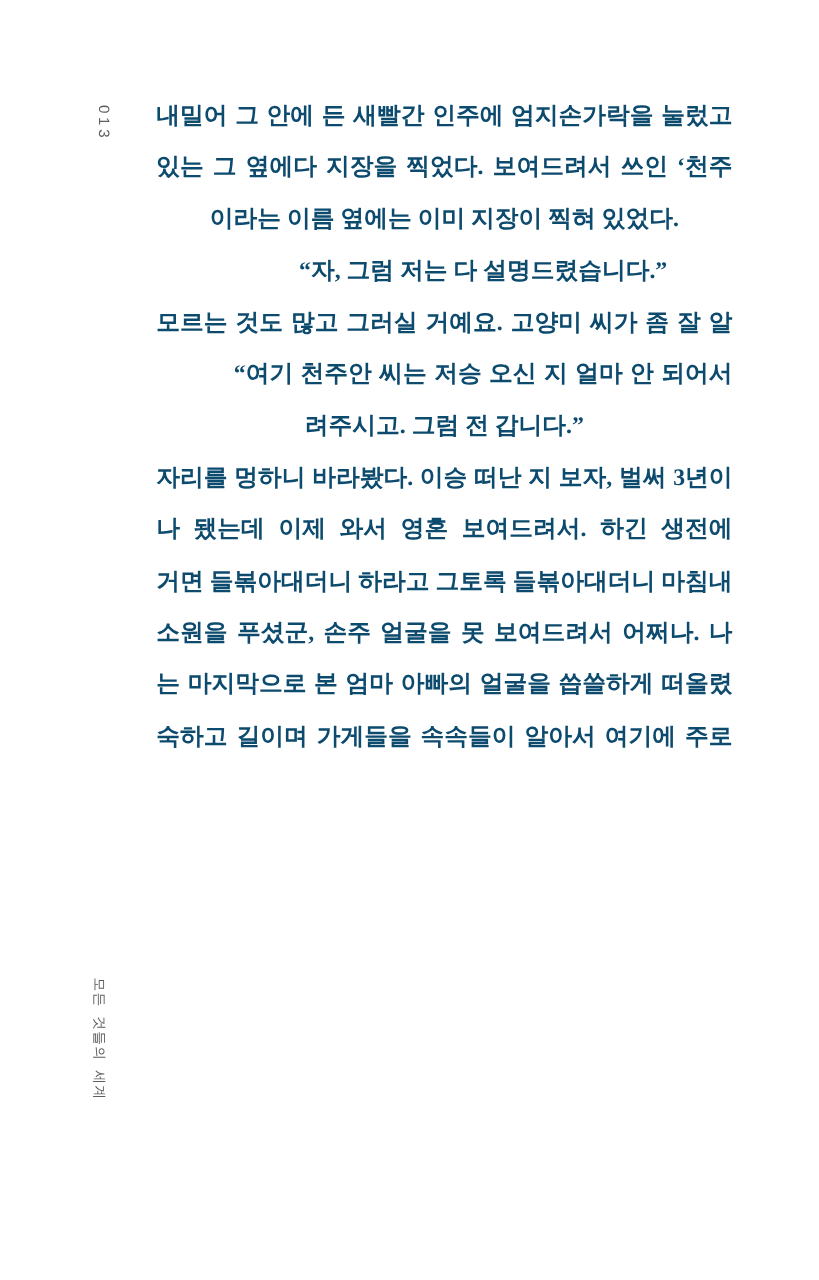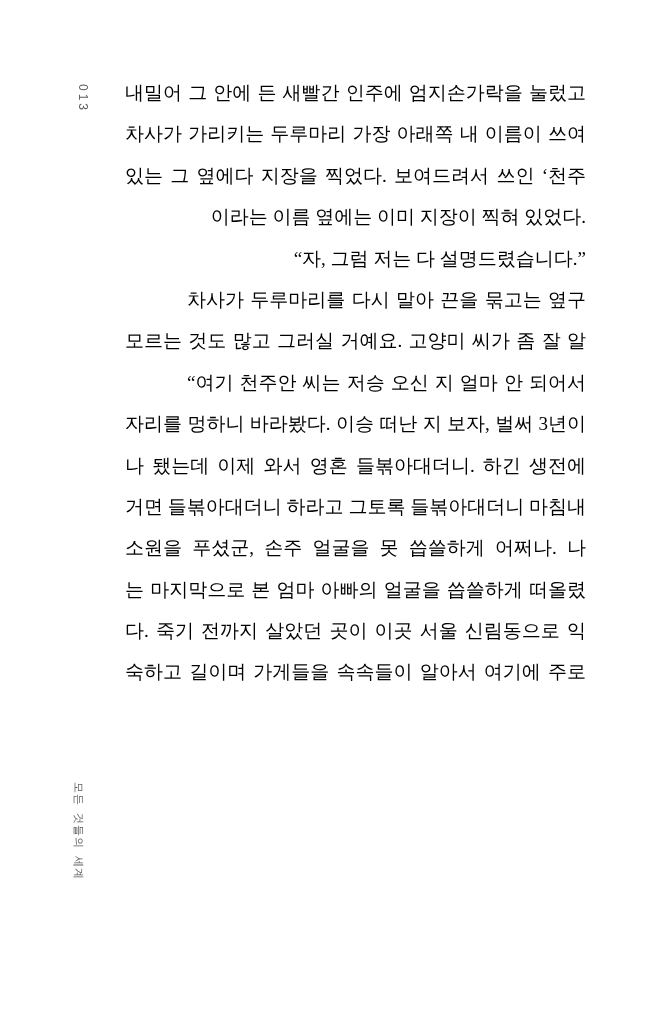--- a/index.html
+++ b/index.html
@@ -49,50 +49,48 @@
     left: 125px;
     top: 72px;
     width: 461px;
     font-size: 19px;
     line-height: 41.4px;
     color: #383838;
   }
   .line {
     height: 41.4px;
     overflow: hidden;
-    text-align: right;
+    text-align: center;
     white-space: nowrap;
   }
   .line.just {
     white-space: normal;
     text-align: justify;
     text-align-last: justify;
   }
   .line.indent {
     padding-left: 62px;
   }
 </style>
 </head>
 <body>
 
 <div class="page" style="background: rgb(255, 255, 255);">
   <div class="page-number" style="color: rgb(94, 94, 94);">013</div>
 
-  <div class="text-block" style="color: #000000;">
+  <div class="text-block" style="color: #0c4a6e; font-weight: bold;">
       <div class="line just">내밀어 그 안에 든 새빨간 인주에 엄지손가락을 눌렀고</div>
-      <div class="line just">차사가 가리키는 두루마리 가장 아래쪽 내 이름이 쓰여</div>
       <div class="line just">있는 그 옆에다 지장을 찍었다. 보여드려서 쓰인 ‘천주안’</div>
       <div class="line">이라는 이름 옆에는 이미 지장이 찍혀 있었다.</div>
       <div class="line indent">“자, 그럼 저는 다 설명드렸습니다.”</div>
-      <div class="line just indent">차사가 두루마리를 다시 말아 끈을 묶고는 옆구</div>
       <div class="line just">모르는 것도 많고 그러실 거예요. 고양미 씨가 좀 잘 알</div>
       <div class="line just indent">“여기 천주안 씨는 저승 오신 지 얼마 안 되어서</div>
+      <div class="line">려주시고. 그럼 전 갑니다.”</div>
       <div class="line just">자리를 멍하니 바라봤다. 이승 떠난 지 보자, 벌써 3년이</div>
-      <div class="line just">나 됐는데 이제 와서 영혼 들볶아대더니. 하긴 생전에</div>
+      <div class="line just">나 됐는데 이제 와서 영혼 보여드려서. 하긴 생전에</div>
       <div class="line just">거면 들볶아대더니 하라고 그토록 들볶아대더니 마침내</div>
-      <div class="line just">소원을 푸셨군, 손주 얼굴을 못 씁쓸하게 어쩌나. 나</div>
+      <div class="line just">소원을 푸셨군, 손주 얼굴을 못 보여드려서 어쩌나. 나</div>
       <div class="line just">는 마지막으로 본 엄마 아빠의 얼굴을 씁쓸하게 떠올렸</div>
-      <div class="line just">다. 죽기 전까지 살았던 곳이 이곳 서울 신림동으로 익</div>
       <div class="line just">숙하고 길이며 가게들을 속속들이 알아서 여기에 주로</div>
     </div>
 
   <div class="book-title" style="color: rgb(94, 94, 94);">모든 것들의 세계</div>
 </div>
 
 </body></html>

